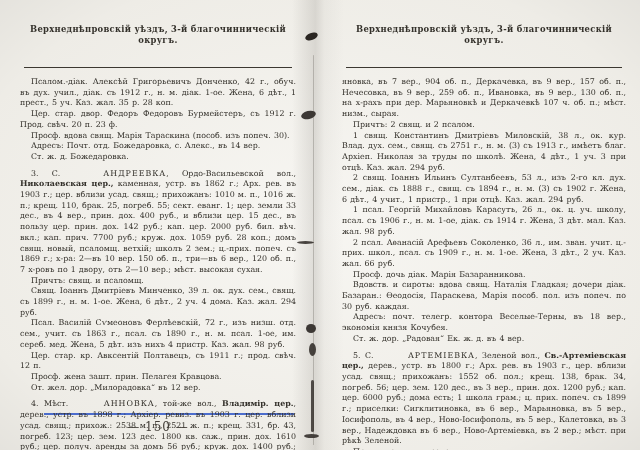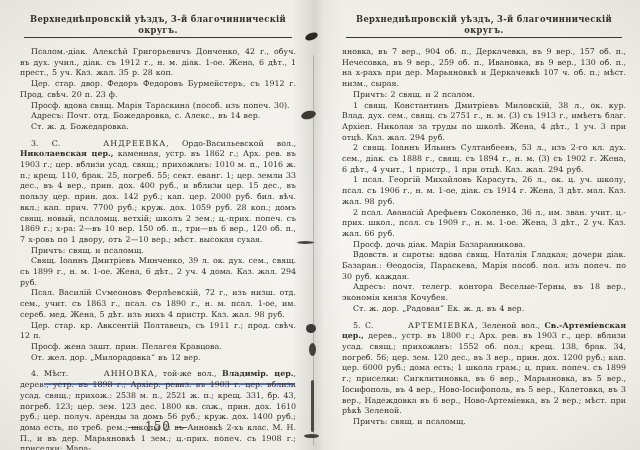--- a/index.html
+++ b/index.html
@@ -2,22 +2,22 @@
 <html><head>
 <meta charset="utf-8">
 <style>
   html,body{margin:0;padding:0;background:#e9e7e1;}
   .scan{position:relative;width:640px;height:450px;background:#f3f1eb;overflow:hidden;
         font-family:"DejaVu Serif", serif;color:#33302a;
         background-image:radial-gradient(ellipse at 50% 50%, rgba(255,255,255,0.35) 0%, rgba(0,0,0,0.02) 80%, rgba(0,0,0,0.06) 100%);}
   .page{position:absolute;top:0;height:450px;}
   .page-left{left:20px;width:276px;}
   .page-right{left:342px;width:284px;}
-  .hdr{margin:14px 4px 9px;text-align:center;font-size:8.4px;font-weight:bold;letter-spacing:0.3px;
-       border-bottom:1.5px solid #3c3831;padding-bottom:1px;line-height:11px;}
+  .hdr{margin:24px 4px 9px;text-align:center;font-size:8.4px;font-weight:bold;letter-spacing:0.3px;
+       border-bottom:1.5px solid #3c3831;padding-bottom:21px;line-height:11px;}
   .p{margin:0;font-size:7.9px;line-height:10.7px;text-align:justify;word-spacing:0.6px;}
   .ind{text-indent:11px;}
   .sec{margin-top:6px;}
   .caps{letter-spacing:1px;margin-left:30px;}
   b{font-weight:bold;}
   .blue-u{border-bottom:2.2px solid rgba(47,86,200,0.85);padding-bottom:5px;}
   .pn{position:absolute;left:0;right:0;text-align:center;font-size:12px;letter-spacing:1px;color:#45403a;}
   .page-left .pn{bottom:16px;}
   .page-right .pn{bottom:9px;}
   .gutter{position:absolute;left:292px;top:0;width:52px;height:450px;

